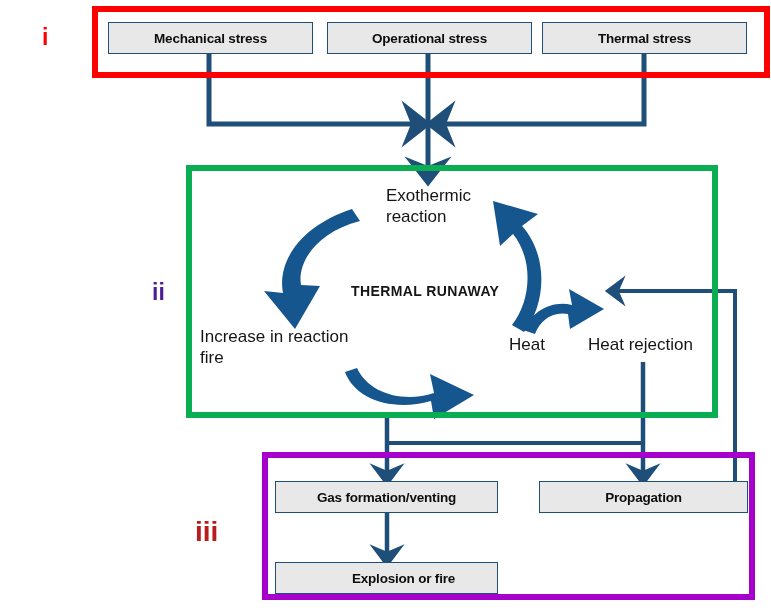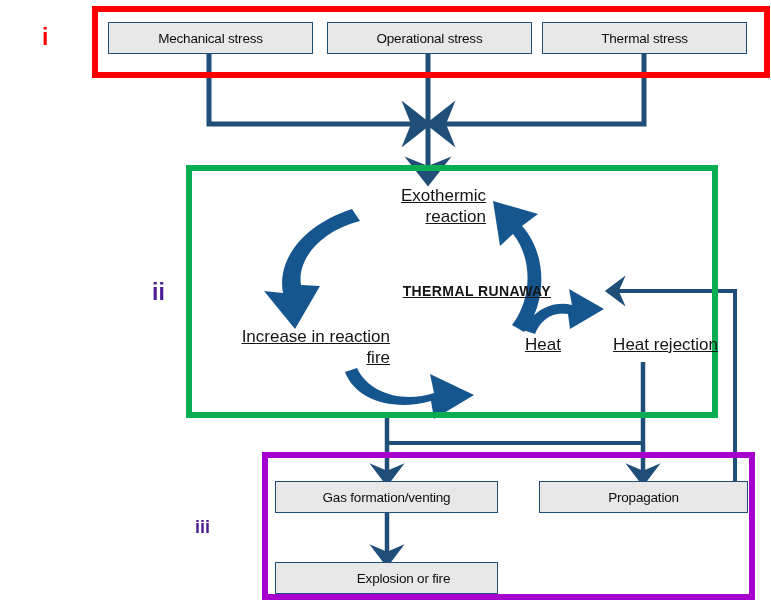--- a/index.html
+++ b/index.html
@@ -13,39 +13,39 @@
   
   .group-frame{position:absolute;box-sizing:border-box;background:transparent;}
   #frame-i{left:92px;top:6px;width:678px;height:72px;border:6px solid #fe0000;}
   #frame-ii{left:186px;top:165px;width:532px;height:253px;border:6px solid #09ad52;}
   #frame-iii{left:262px;top:452px;width:493px;height:148px;border:6px solid #a600cc;}
 
   
   .stage-label{position:absolute;font-weight:bold;font-size:21px;line-height:1;}
   #label-i{left:42px;top:26px;color:#fe0000;font-size:23px;}
   #label-ii{left:152px;top:281px;color:#4c1d95;font-size:23px;}
-  #label-iii{left:195px;top:518px;color:#4c1d95;font-size:18px;}
+  #label-iii{left:195px;top:518px;color:#b91c1c;font-size:28px;}
 
   
   .pbox{
     position:absolute;box-sizing:border-box;
     background:#e8e8e8;border:1px solid #1f4e79;
     display:flex;align-items:center;justify-content:center;
-    font-weight:normal;font-size:13.5px;color:#0d0d0d;
+    font-weight:bold;font-size:13.5px;color:#0d0d0d;
     letter-spacing:-0.2px;white-space:nowrap;
   }
   #box-mechanical{left:108px;top:22px;width:205px;height:32px;}
   #box-operational{left:327px;top:22px;width:205px;height:32px;}
   #box-thermal{left:542px;top:22px;width:205px;height:32px;}
   #box-gas{left:275px;top:481px;width:223px;height:32px;}
   #box-propagation{left:539px;top:481px;width:209px;height:32px;text-align:right;}
   #box-explosion{left:275px;top:562px;width:223px;height:32px;padding-left:34px;}
 
   
-  .cyc-text{position:absolute;color:#151515;font-size:17px;line-height:1.22;text-align:right;white-space:nowrap;text-decoration:underline;}
+  .cyc-text{position:absolute;color:#151515;font-size:17px;line-height:1.22;text-align:left;white-space:nowrap;}
   #txt-exothermic{left:386px;top:186px;width:100px;}
   #txt-runaway{left:351px;top:283px;width:200px;font-weight:bold;font-size:14px;letter-spacing:0.4px;}
   #txt-increase{left:200px;top:327px;width:190px;}
   #txt-heat{left:509px;top:335px;width:52px;}
   #txt-heatrej{left:588px;top:335px;width:130px;}
 </style>
 </head>
 <body>
 
 <div id="stage">

